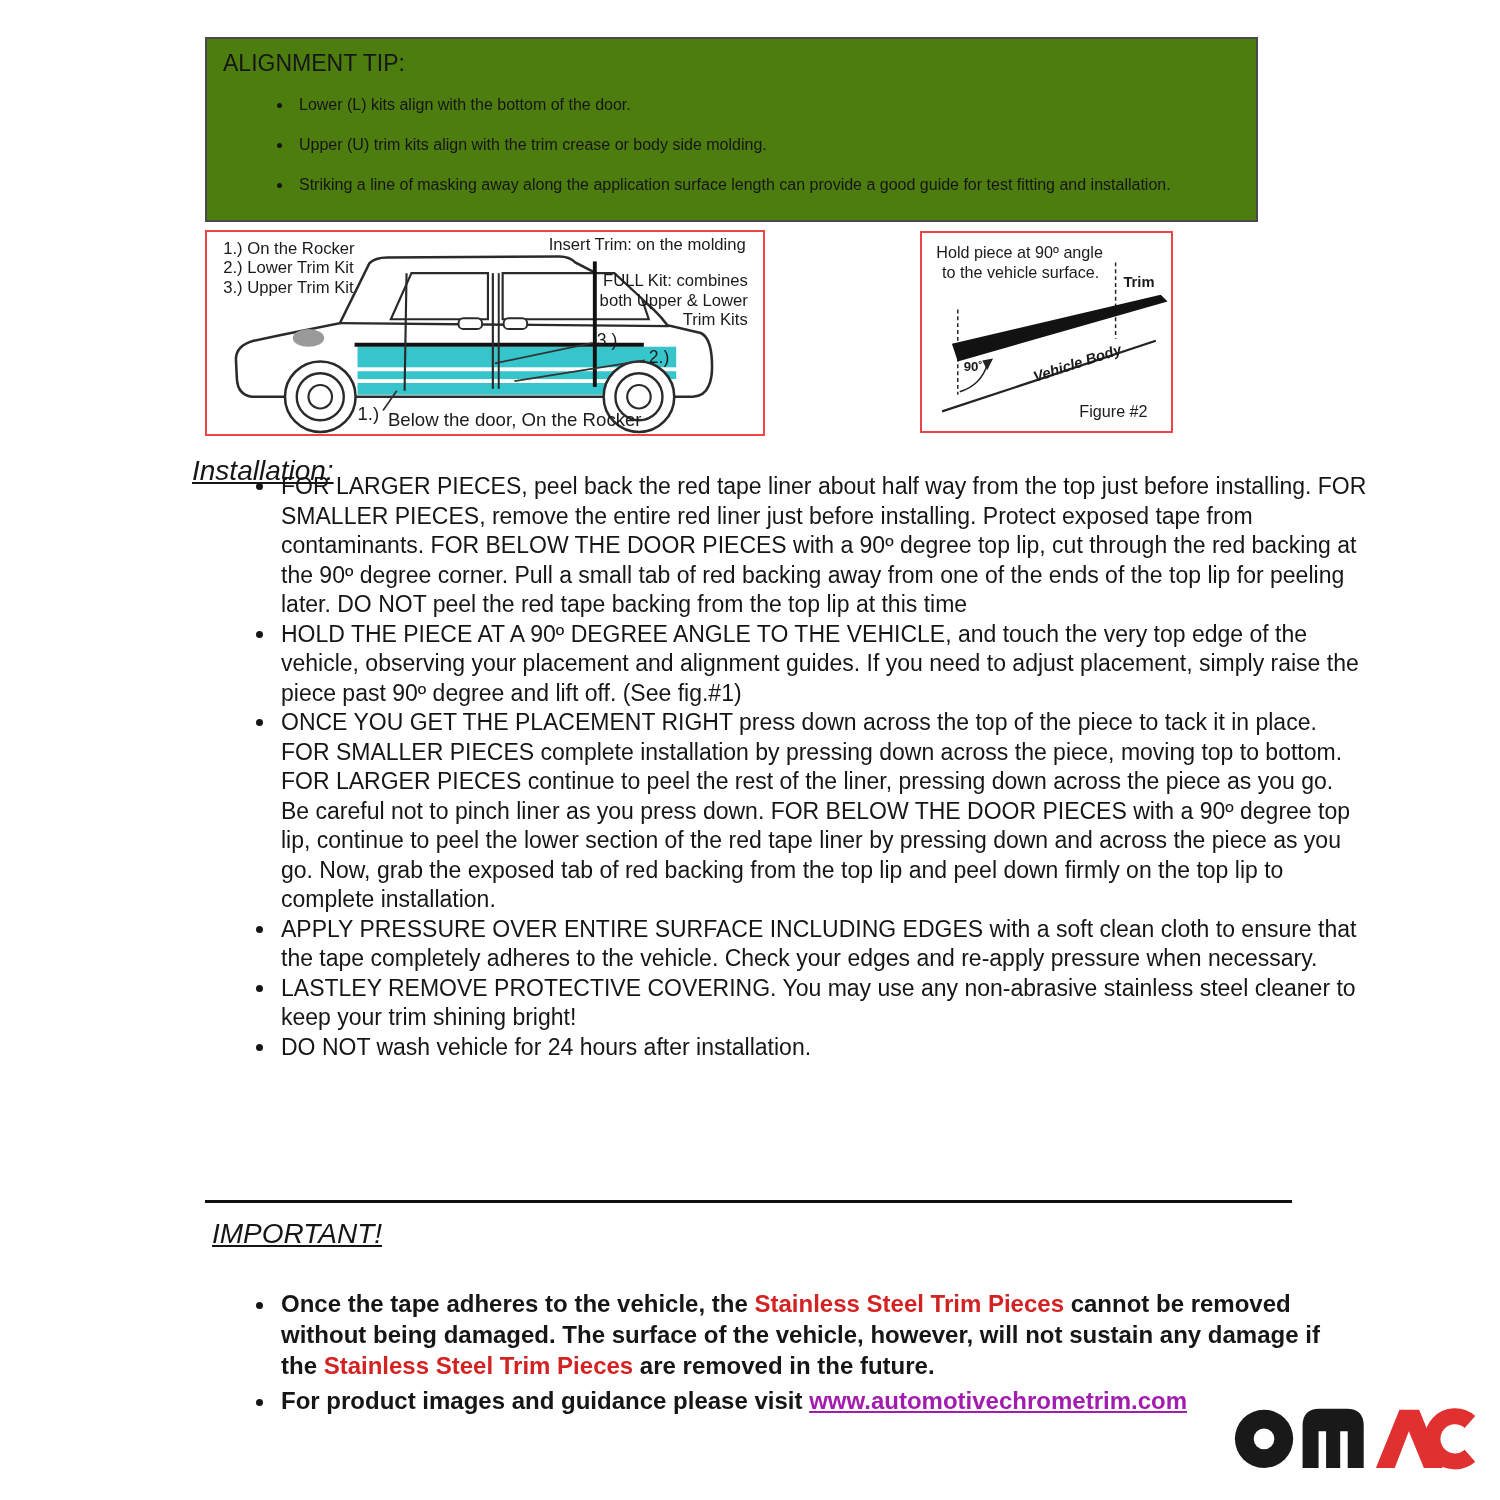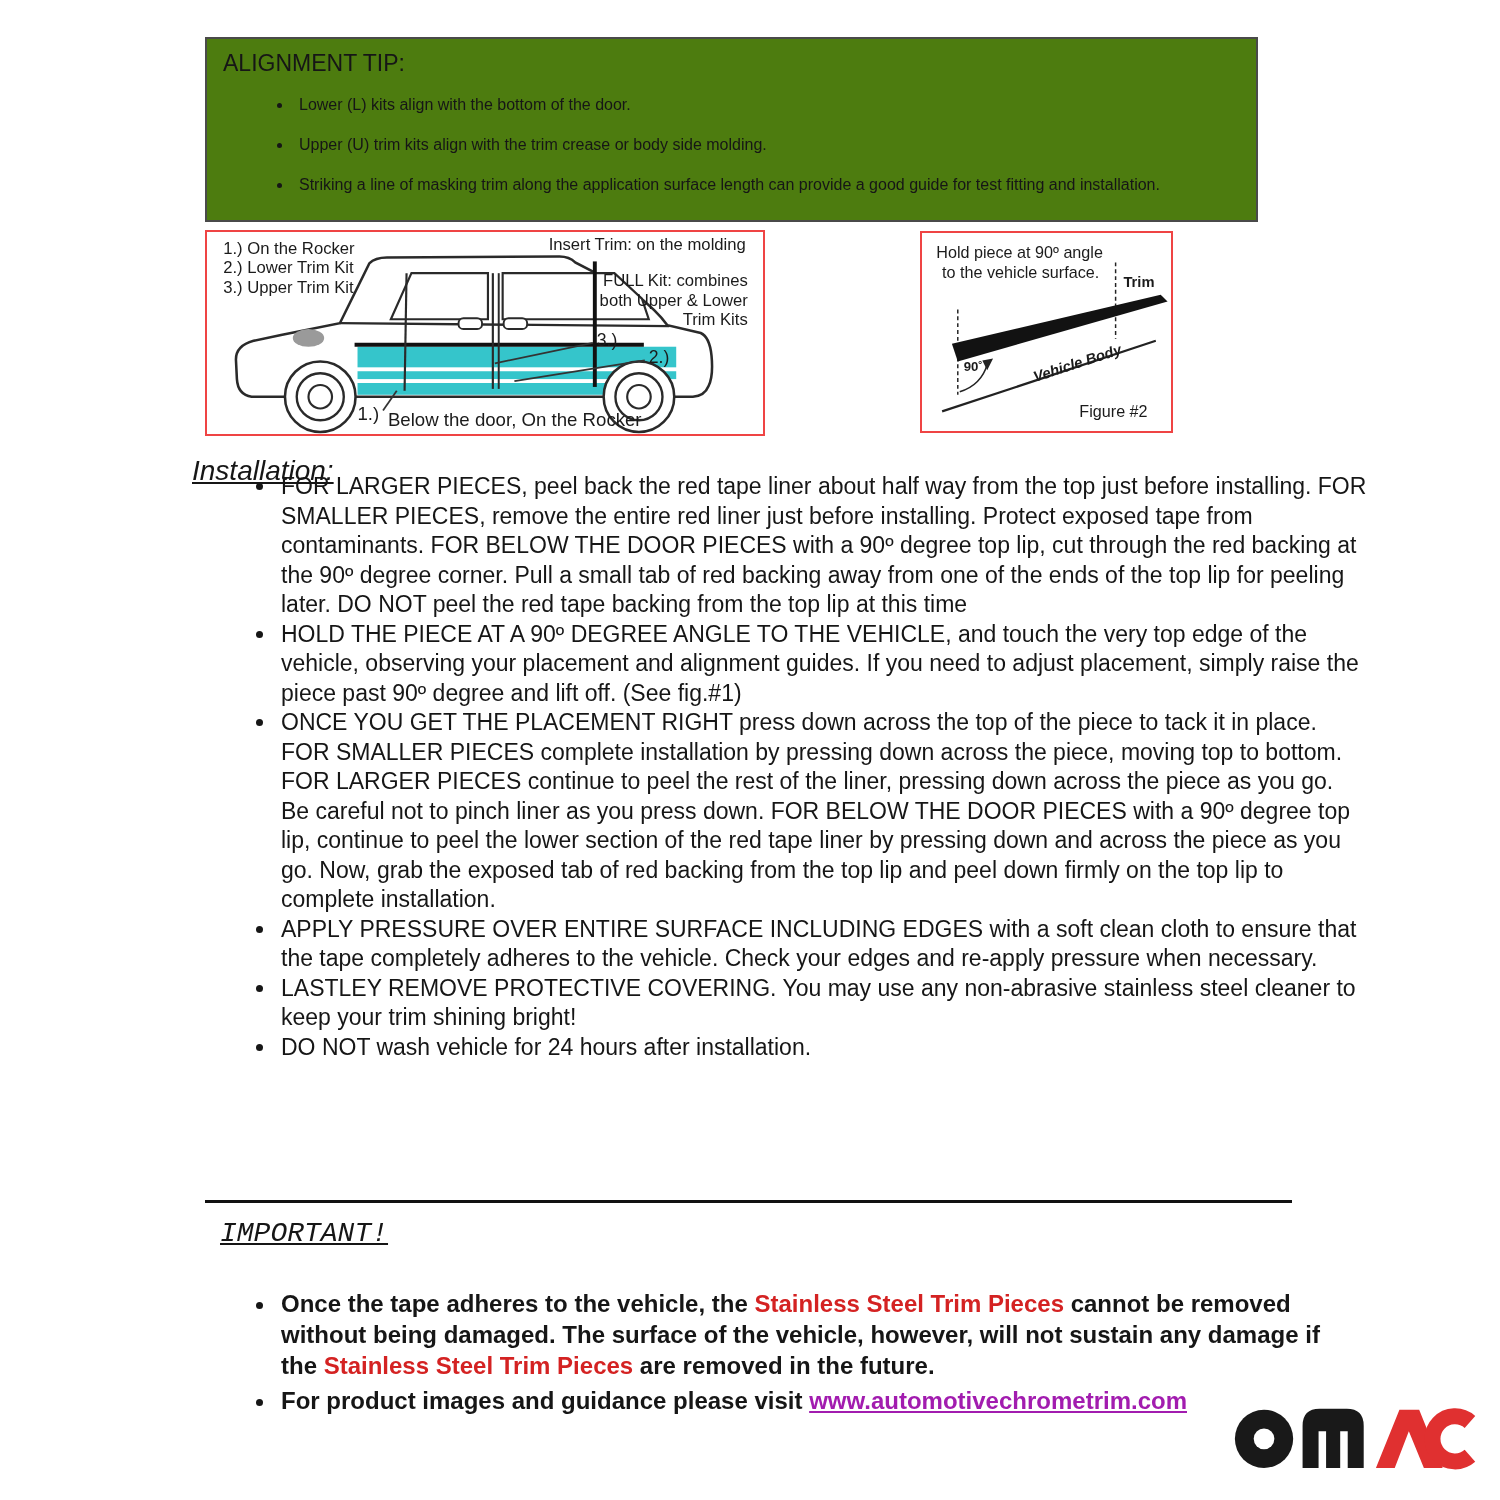--- a/index.html
+++ b/index.html
@@ -17,21 +17,21 @@
   .tip-list li{margin-bottom:11px;padding-left:6px;}
   
   .fig-box{position:absolute;border:2px solid #ef4444;background:#ffffff;box-sizing:border-box;}
   #carBox{left:205px;top:230px;width:560px;height:206px;}
   #angleBox{left:920px;top:231px;width:253px;height:202px;}
   .fig-box svg{display:block;width:100%;height:100%;}
   svg text{fill:#1b1b1b;}
   
   .heading{position:absolute;margin:0;font-style:italic;font-weight:normal;font-size:28px;text-decoration:underline;}
   #installHeading{left:192px;top:455px;}
-  #importantHeading{left:220px;top:1218px;font-family:Liberation Mono, monospace;}
+  #importantHeading{left:212px;top:1218px;}
   
   .install-list{
     position:absolute;left:213px;top:472px;width:1090px;margin:0;
     padding:0 0 0 64px;font-size:23px;line-height:29.5px;list-style:disc outside;
   }
   .install-list li{margin:0;padding-left:4px;}
   .divider{position:absolute;left:205px;top:1200px;width:1087px;height:0;border:none;border-top:3px solid #111;margin:0;}
   .important-list{
     position:absolute;left:213px;top:1288px;width:1055px;margin:0;
     padding:0 0 0 64px;font-weight:bold;font-size:24px;line-height:31px;list-style:disc outside;
@@ -46,21 +46,21 @@
 </head>
 <body>
 
 <div class="page">
 
   <section class="tip-box">
     <div class="tip-title">ALIGNMENT TIP:</div>
     <ul class="tip-list">
       <li><span>Lower (L) kits align with the bottom of the door.</span></li>
       <li><span>Upper (U) trim kits align with the trim crease or body side molding.</span></li>
-      <li><span>Striking a line of masking trim along the application surface length can provide a good guide for test fitting and installation.</span></li>
+      <li><span>Striking a line of masking away along the application surface length can provide a good guide for test fitting and installation.</span></li>
     </ul>
   </section>
 
   <figure class="fig-box" id="carBox" style="margin:0;">
     <svg viewBox="0 0 560 206">
 
       <rect x="150" y="117" width="325" height="21" fill="#35c5cb"></rect>
       <rect x="150" y="142" width="325" height="8" fill="#35c5cb"></rect>
       <rect x="150" y="154" width="272" height="12" fill="#35c5cb"></rect>
 

